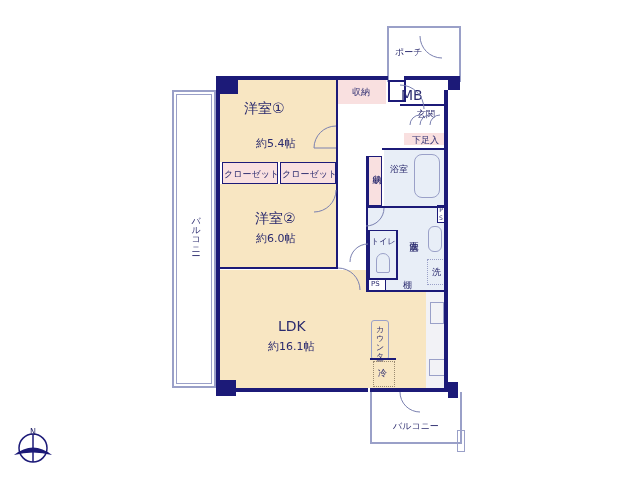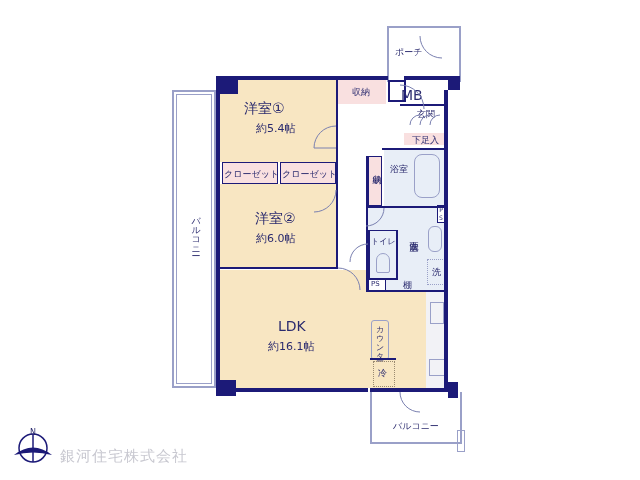--- a/index.html
+++ b/index.html
@@ -29,21 +29,21 @@
 
   <div class="thin" style="left:387px;top:26px;width:74px;height:56px;border-width:2px;border-bottom:none;"></div>
   <div class="lbl sm" style="left:395px;top:46px;">ポーチ</div>
 
   <div class="thin" style="left:370px;top:392px;width:92px;height:52px;border-width:2px;border-top:none;"></div>
   <div class="lbl sm" style="left:393px;top:420px;">バルコニー</div>
   <div class="thin" style="left:457px;top:430px;width:8px;height:22px;"></div>
 
   <div class="room tan" style="left:220px;top:78px;width:116px;height:84px;"></div>
   <div class="lbl big" style="left:244px;top:100px;">洋室①</div>
-  <div class="lbl med" style="left:256px;top:121px;">約5.4帖</div>
+  <div class="lbl med" style="left:256px;top:136px;">約5.4帖</div>
 
   <div class="room pink" style="left:222px;top:162px;width:56px;height:22px;border:1px solid #1c1a78;"></div>
   <div class="lbl sm" style="left:224px;top:168px;">クローゼット</div>
   <div class="room pink" style="left:280px;top:162px;width:56px;height:22px;border:1px solid #1c1a78;"></div>
   <div class="lbl sm" style="left:282px;top:168px;">クローゼット</div>
 
   <div class="room tan" style="left:220px;top:184px;width:116px;height:84px;"></div>
   <div class="lbl big" style="left:255px;top:210px;">洋室②</div>
   <div class="lbl med" style="left:256px;top:231px;">約6.0帖</div>
 
@@ -126,14 +126,13 @@
     </g>
   </svg>
 
   <svg width="640" height="480">
     <circle cx="33" cy="448" r="14" fill="none" stroke="#1c1a78" stroke-width="1.5"></circle>
     <line x1="33" y1="434" x2="33" y2="462" stroke="#1c1a78" stroke-width="1.5"></line>
     <path d="M14 455 Q33 440 52 455 Q33 450 14 455 Z" fill="#1c1a78"></path>
   </svg>
   <div class="lbl" style="left:30px;top:428px;font-size:8px;">N</div>
 
-  <div class="lbl" style="left:60px;top:447px;font-size:15px;color:#c8c8d0;letter-spacing:1px;">銀河住宅株式会社</div>
 </div>
 
 </body></html>

